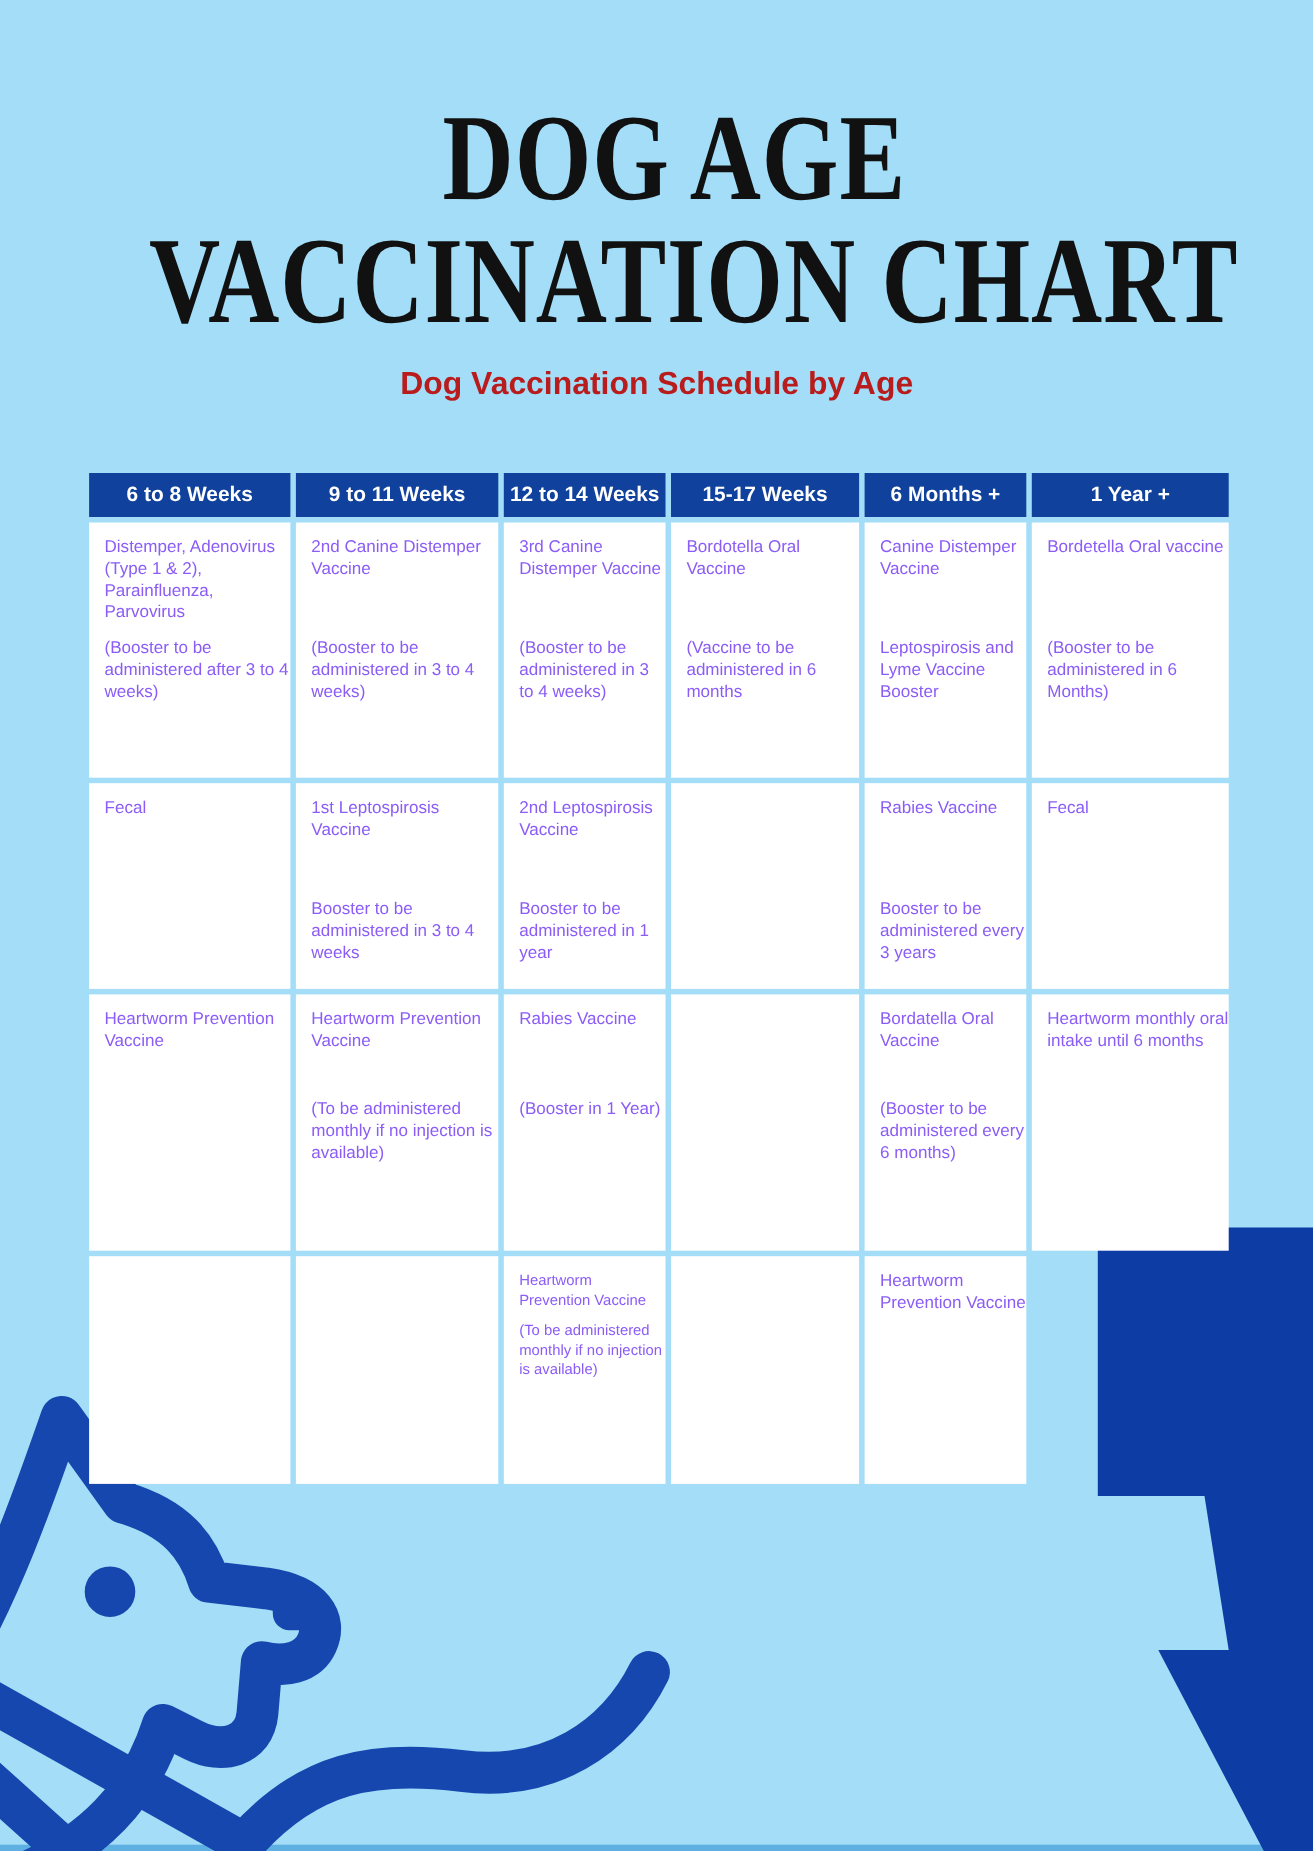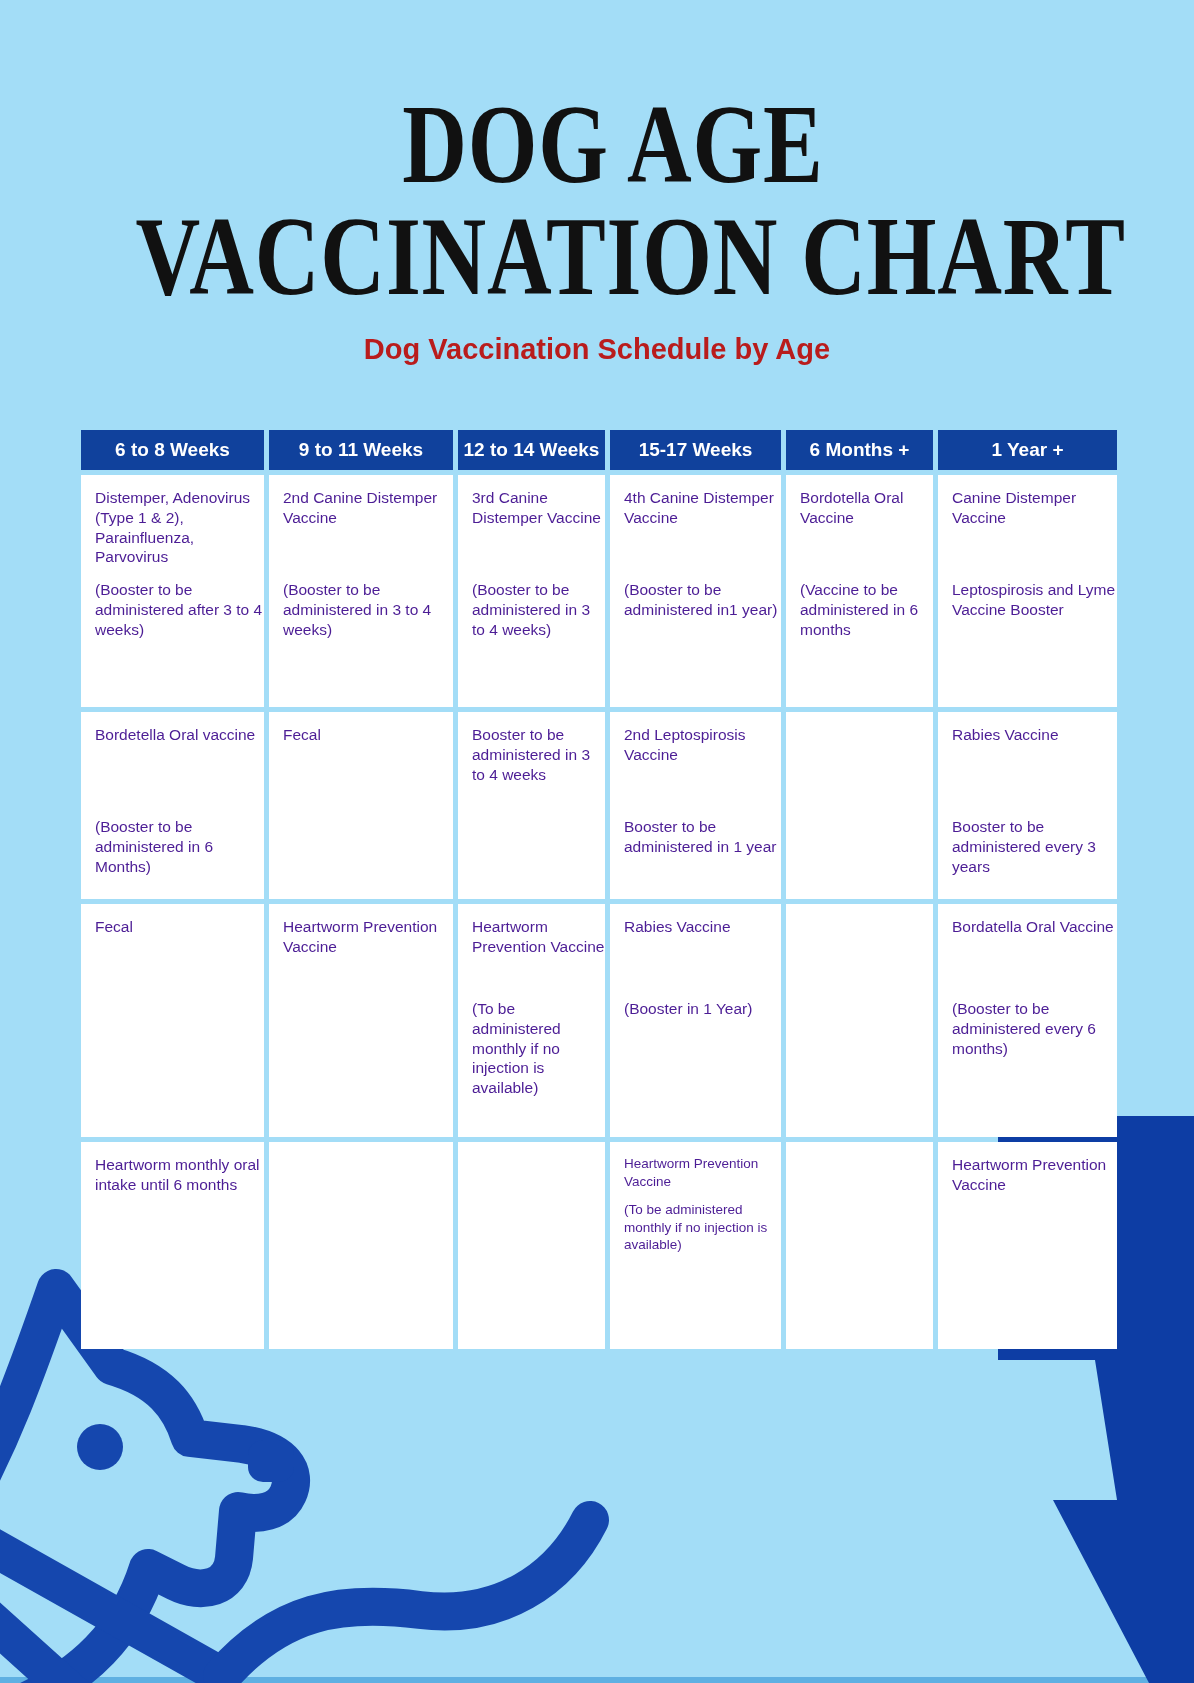--- a/index.html
+++ b/index.html
@@ -41,21 +41,21 @@
   }
   .th {
     background:#10419c;
     color:#ffffff;
     font-size:19px; font-weight:bold;
     display:flex; align-items:center; justify-content:center;
     white-space:nowrap;
   }
   .cell {
     background:#ffffff;
-    color:#4c1d95;
+    color:#8b5cf6;
     font-size:15.5px;
     line-height:1.28;
     padding:13px 0 6px 14px;
     overflow:hidden;
   }
   .cell p { margin:0; }
   .cell p + p { margin-top:6px; }
   .r1 p:first-child, .r2 p:first-child { min-height:86px; }
   .r3 p:first-child { min-height:76px; }
   .cell.small { font-size:13.5px; line-height:1.3; }
@@ -111,40 +111,37 @@
     </div>
     <div class="cell r1">
       <p>2nd Canine Distemper Vaccine</p>
       <p>(Booster to be administered in 3 to 4 weeks)</p>
     </div>
     <div class="cell r1">
       <p>3rd Canine Distemper Vaccine</p>
       <p>(Booster to be administered in 3 to 4 weeks)</p>
     </div>
     <div class="cell r1">
-      <p>4th Canine Distemper Vaccine</p>
-      <p>(Booster to be administered in1 year)</p>
-    </div>
-    <div class="cell r1">
       <p>Bordotella Oral Vaccine</p>
       <p>(Vaccine to be administered in 6 months</p>
     </div>
     <div class="cell r1">
       <p>Canine Distemper Vaccine</p>
       <p>Leptospirosis and Lyme Vaccine Booster</p>
     </div>
 
     <div class="cell r2">
       <p>Bordetella Oral vaccine</p>
       <p>(Booster to be administered in 6 Months)</p>
     </div>
     <div class="cell r2">
       <p>Fecal</p>
     </div>
     <div class="cell r2">
+      <p>1st Leptospirosis Vaccine</p>
       <p>Booster to be administered in 3 to 4 weeks</p>
     </div>
     <div class="cell r2">
       <p>2nd Leptospirosis Vaccine</p>
       <p>Booster to be administered in 1 year</p>
     </div>
     <div class="cell r2"></div>
     <div class="cell r2">
       <p>Rabies Vaccine</p>
       <p>Booster to be administered every 3 years</p>

